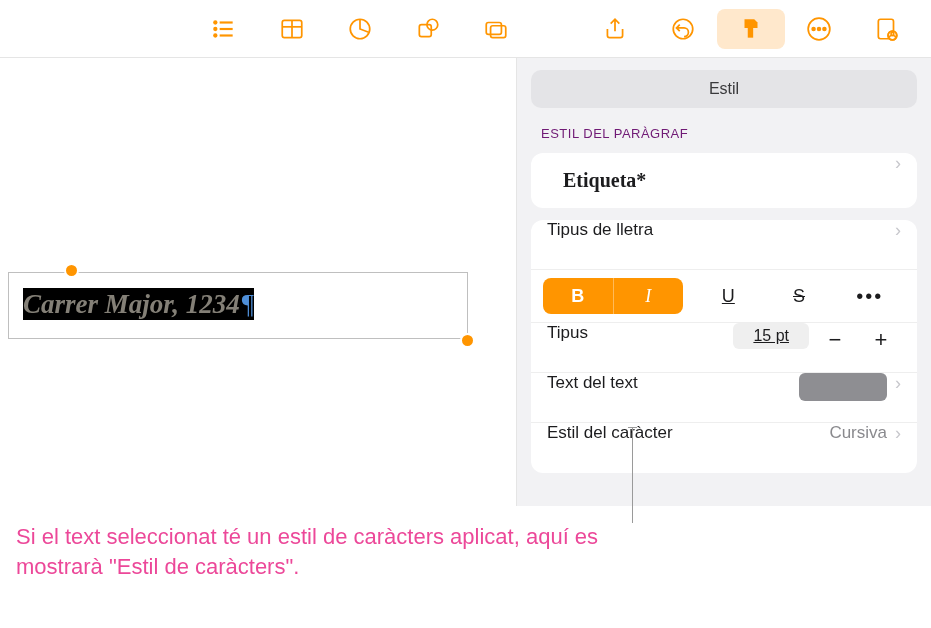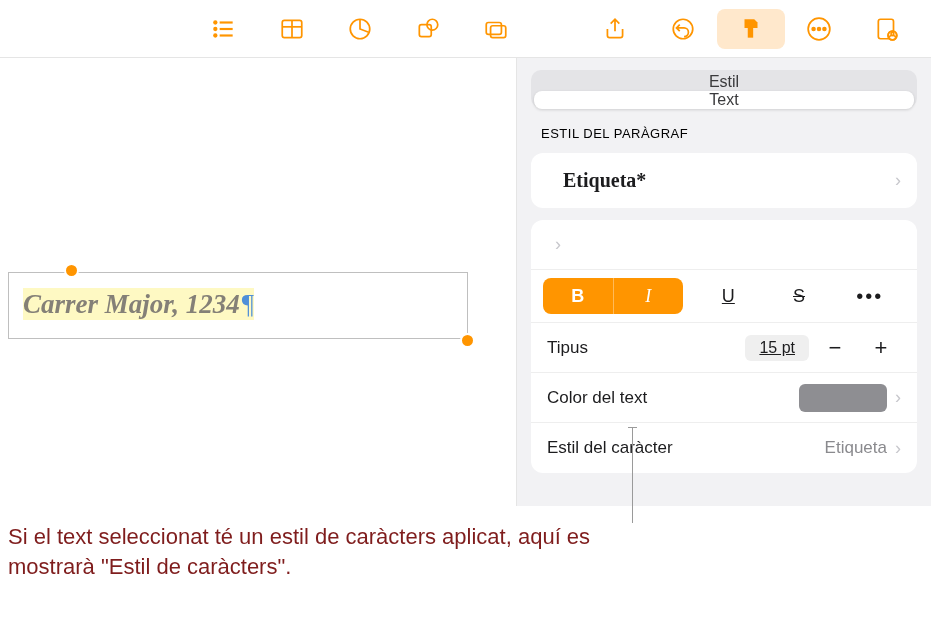--- a/index.html
+++ b/index.html
@@ -68,21 +68,21 @@
   .handle.br { bottom: -9px; right: -7px; }
   .sel-line {
     font-family: Georgia, "Times New Roman", serif;
     font-style: italic;
     font-weight: 700;
     font-size: 27px;
     color: #848077;
     line-height: 1.45;
     white-space: nowrap;
   }
-  .hl { background: #fef9c3; padding: 1px 0; }
+  .hl { background: #000000; padding: 1px 0; }
   .pilcrow { color: #4f8fd8; font-style: normal; font-weight: 400; margin-left: 2px; }
   .cursor-bar {
     display:inline-block; width:2px; height:30px; background:#ff9500;
     vertical-align: middle; margin-left:0;
   }
 
   
   .inspector {
     width: 414px;
     background: #f2f2f4;
@@ -90,52 +90,51 @@
     flex-direction: column;
     padding: 12px 14px 0 14px;
     gap: 12px;
   }
   .seg {
     display:flex;
     background:#e4e4e7;
     border-radius:10px;
     height:38px;
     padding:3px;
-    flex-direction:column;
   }
   .seg > div {
     flex:1;
     display:flex;
     align-items:center;
     justify-content:center;
     font-size:16px;
     color:#3a3a3c;
     border-radius:8px;
     cursor:pointer;
   }
   .seg > div.on {
     background:#fff;
     box-shadow:0 1px 3px rgba(0,0,0,.15);
     font-weight:500;
   }
   .section-label {
     font-size:13px;
     letter-spacing:.5px;
-    color:#000000;
+    color:#701a75;
     text-transform:uppercase;
     padding: 6px 10px 0 10px;
   }
   .card {
     background:#fff;
     border-radius:12px;
     overflow:hidden;
   }
   .row {
     display:flex;
-    align-items:center;
+    align-items:flex-start;
     padding: 0 16px;
     min-height:50px;
     border-bottom:1px solid #eee;
     font-size:17px;
     color:#1c1c1e;
     position:relative;
   }
   .row:last-child { border-bottom:none; }
   .row .label { flex:1; }
   .row .value { color:#8a8a8e; }
@@ -185,43 +184,43 @@
     font-size:18px;
     color:#1c1c1e;
     cursor:pointer;
   }
   .usd .u { text-decoration:underline; }
   .usd .s { text-decoration:line-through; }
   .dots { letter-spacing:2px; font-size:20px; }
   .size-box {
     background:#efefef;
     border-radius:6px;
-    padding:4px 14px;
+    padding:4px 20px;
     font-size:16px;
     color:#1c1c1e;
     text-decoration:underline;
   }
   .stepper { display:flex; align-items:center; gap:6px; margin-left:6px; }
   .step {
     width:40px;height:34px;
     display:flex;align-items:center;justify-content:center;
     font-size:22px;color:#1c1c1e;cursor:pointer;
   }
   .color-swatch {
     width:88px;height:28px;border-radius:6px;background:#8e8e92;
   }
 
   .caption-box {
     position:absolute;
     top: 522px;
-    left: 8px;
+    left: 16px;
     width: 640px;
     font-size: 22px;
     line-height:1.35;
-    color:#7f1d1d;
+    color:#ec4899;
   }
   .callout-line {
     position:absolute;
     width:1px;
     background:#9a9a9a;
     left:632px;
     top:427px;
     height:96px;
   }
   .callout-line::before{
@@ -321,34 +320,34 @@
           <span class="hl"><span>Carrer Major, 1234</span><span class="pilcrow">¶</span></span>
         </div>
       </div>
       <div class="handle br"></div>
     </div>
   </div>
 
   <div class="inspector">
     <div class="seg">
       <div>Estil</div>
-      <div class="on">Text</div>
     </div>
 
     <div class="section-label">ESTIL DEL PARÀGRAF</div>
 
     <div class="card">
       <div class="row">
         <div class="etq label">Etiqueta*</div>
         <span class="chev">›</span>
       </div>
     </div>
 
     <div class="card">
       <div class="row">
+        <div class="label">Tipus de lletra</div>
         <span class="chev">›</span>
       </div>
       <div class="style-row">
         <div class="bi-pill">
           <div>B</div>
           <div>I</div>
         </div>
         <div class="usd-row">
           <div class="usd">
               <span class="u">U</span>
@@ -363,27 +362,27 @@
       </div>
       <div class="row">
         <div class="label">Tipus</div>
         <div class="size-box">15 pt</div>
         <div class="stepper">
           <div class="step">−</div>
           <div class="step">+</div>
         </div>
       </div>
       <div class="row">
-        <div class="label">Color del text</div>
+        <div class="label">Text del text</div>
         <div class="color-swatch" style="background: rgb(142, 142, 146);"></div>
         <span class="chev">›</span>
       </div>
       <div class="row">
         <div class="label">Estil del caràcter</div>
-        <div class="value">Etiqueta</div>
+        <div class="value">Cursiva</div>
         <span class="chev">›</span>
       </div>
     </div>
   </div>
 </div>
 
 <div class="callout-line"></div>
 <div class="caption-box">Si el text seleccionat té un estil de caràcters aplicat, aquí es mostrarà "Estil de caràcters".</div>
 
 </body></html>

